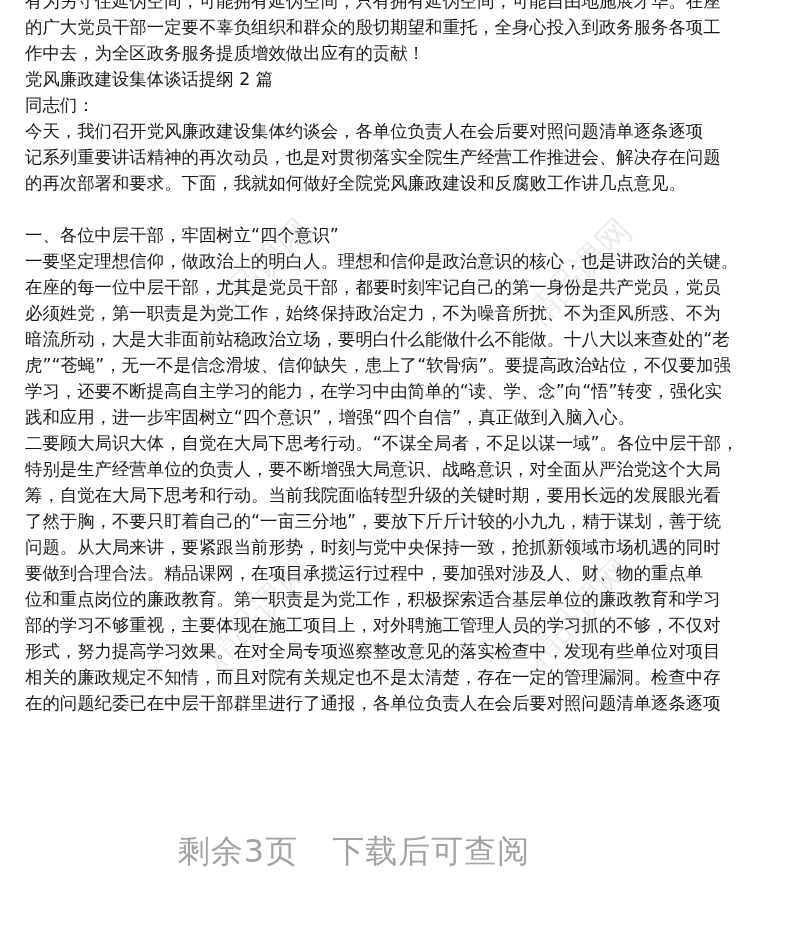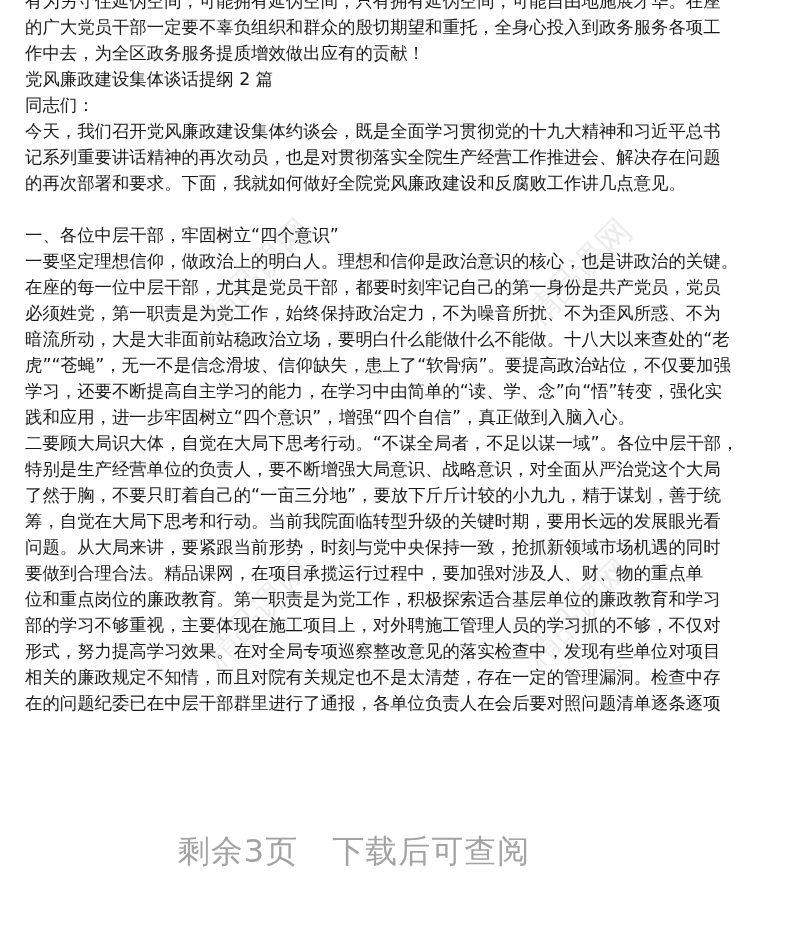--- a/index.html
+++ b/index.html
@@ -23,36 +23,36 @@
 <div class="watermark" style="left:510px; top:250px;">精品课网</div>
 <div class="watermark" style="left:190px; top:590px;">精品课网</div>
 <div class="watermark" style="left:510px; top:590px;">精品课网</div>
 
 <div class="doc">
   <p>有为另守住延伪空间，可能拥有延伪空间，只有拥有延伪空间，可能自由地施展才华。在座</p>
   <p>的广大党员干部一定要不辜负组织和群众的殷切期望和重托，全身心投入到政务服务各项工</p>
   <p>作中去，为全区政务服务提质增效做出应有的贡献！</p>
   <p>党风廉政建设集体谈话提纲 2 篇</p>
   <p>同志们：</p>
-  <p>今天，我们召开党风廉政建设集体约谈会，既是全面学习贯彻党的十九大精神和习近平总书</p>
+  <p>今天，我们召开党风廉政建设集体约谈会，各单位负责人在会后要对照问题清单逐条逐项</p>
   <p>记系列重要讲话精神的再次动员，也是对贯彻落实全院生产经营工作推进会、解决存在问题</p>
   <p>的再次部署和要求。下面，我就如何做好全院党风廉政建设和反腐败工作讲几点意见。</p>
   <p class="blank"></p>
   <p>一、各位中层干部，牢固树立“四个意识”</p>
   <p>一要坚定理想信仰，做政治上的明白人。理想和信仰是政治意识的核心，也是讲政治的关键。</p>
   <p>在座的每一位中层干部，尤其是党员干部，都要时刻牢记自己的第一身份是共产党员，党员</p>
   <p>必须姓党，第一职责是为党工作，始终保持政治定力，不为噪音所扰、不为歪风所惑、不为</p>
   <p>暗流所动，大是大非面前站稳政治立场，要明白什么能做什么不能做。十八大以来查处的“老</p>
   <p>虎”“苍蝇”，无一不是信念滑坡、信仰缺失，患上了“软骨病”。要提高政治站位，不仅要加强</p>
   <p>学习，还要不断提高自主学习的能力，在学习中由简单的“读、学、念”向“悟”转变，强化实</p>
   <p>践和应用，进一步牢固树立“四个意识”，增强“四个自信”，真正做到入脑入心。</p>
   <p>二要顾大局识大体，自觉在大局下思考行动。“不谋全局者，不足以谋一域”。各位中层干部，</p>
   <p>特别是生产经营单位的负责人，要不断增强大局意识、战略意识，对全面从严治党这个大局</p>
+  <p>筹，自觉在大局下思考和行动。当前我院面临转型升级的关键时期，要用长远的发展眼光看</p>
   <p>了然于胸，不要只盯着自己的“一亩三分地”，要放下斤斤计较的小九九，精于谋划，善于统</p>
-  <p>筹，自觉在大局下思考和行动。当前我院面临转型升级的关键时期，要用长远的发展眼光看</p>
   <p>问题。从大局来讲，要紧跟当前形势，时刻与党中央保持一致，抢抓新领域市场机遇的同时</p>
   <p>要做到合理合法。精品课网，在项目承揽运行过程中，要加强对涉及人、财、物的重点单</p>
   <p>位和重点岗位的廉政教育。第一职责是为党工作，积极探索适合基层单位的廉政教育和学习</p>
   <p>部的学习不够重视，主要体现在施工项目上，对外聘施工管理人员的学习抓的不够，不仅对</p>
   <p>形式，努力提高学习效果。在对全局专项巡察整改意见的落实检查中，发现有些单位对项目</p>
   <p>相关的廉政规定不知情，而且对院有关规定也不是太清楚，存在一定的管理漏洞。检查中存</p>
   <p>在的问题纪委已在中层干部群里进行了通报，各单位负责人在会后要对照问题清单逐条逐项</p>
 </div>
 
 <div class="footer">

